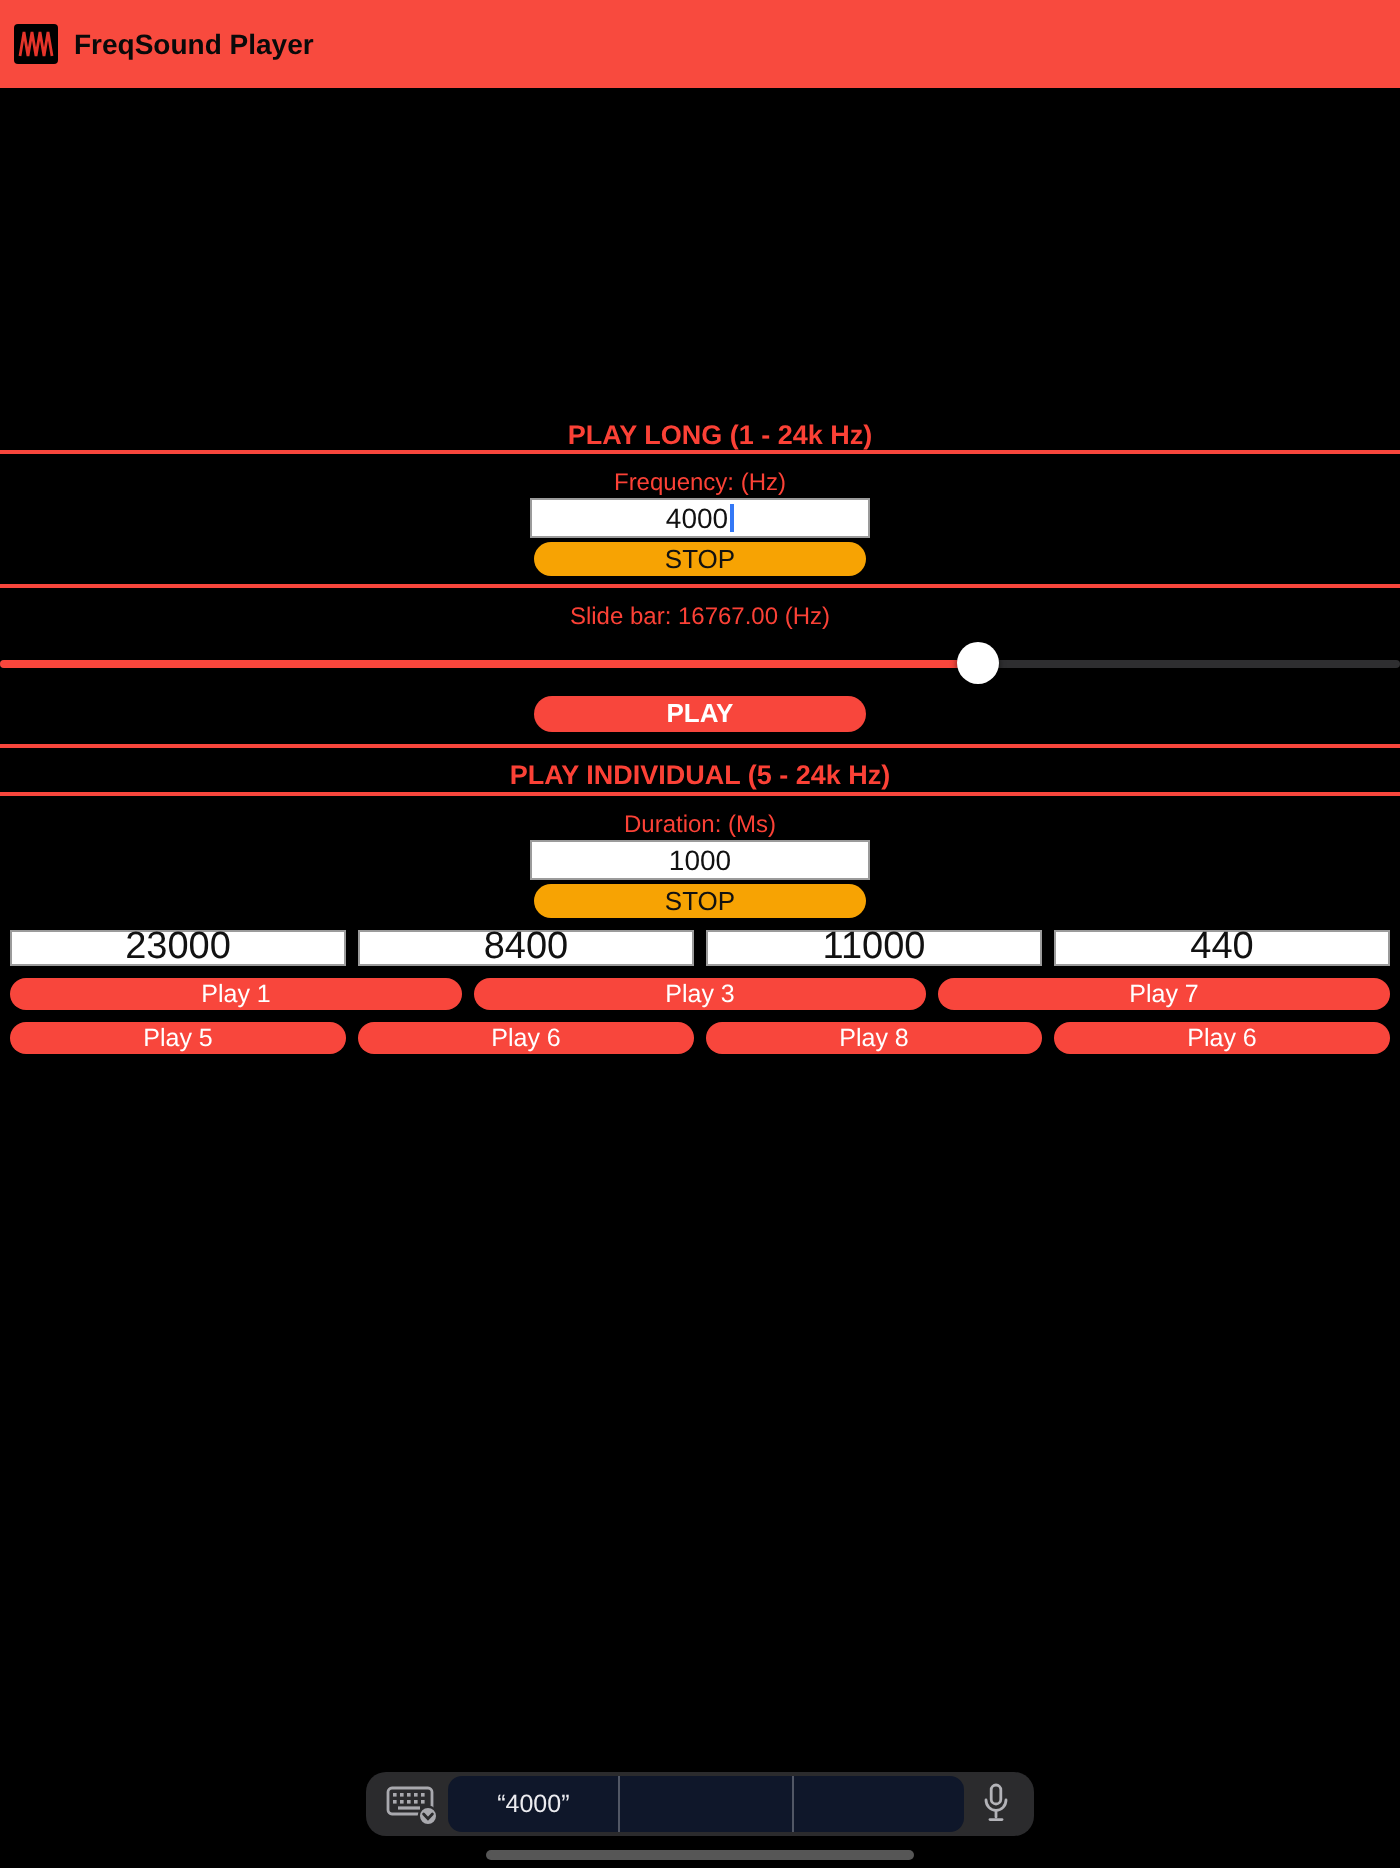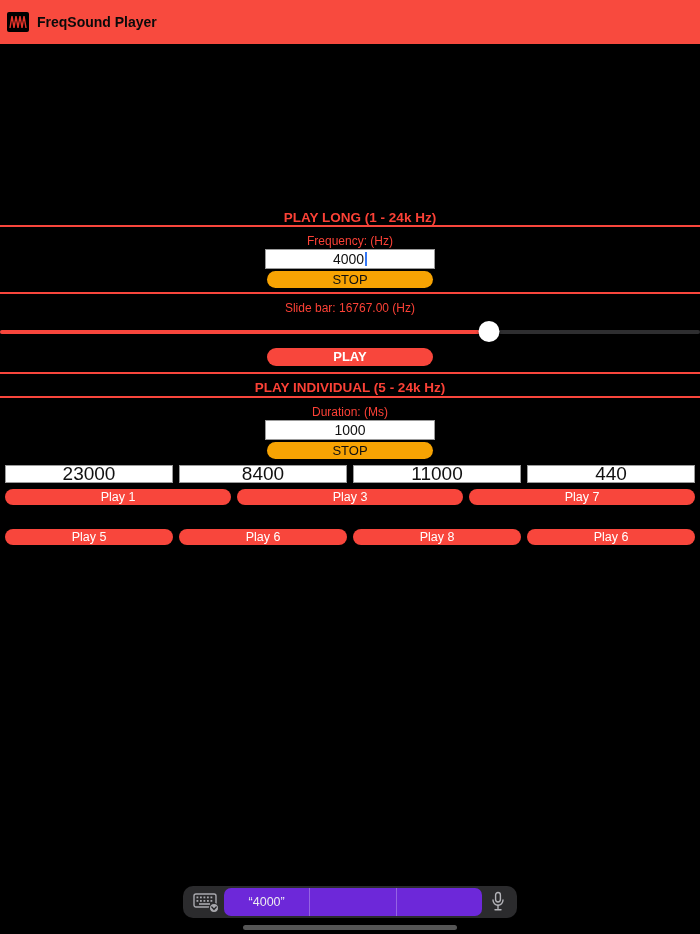--- a/index.html
+++ b/index.html
@@ -68,38 +68,38 @@
   }
   .hr.below-play { margin-top:6px; }
   .sec-title.second { margin-top:6px; }
   .hr.below-title2 { margin-top:1px; }
   
   .freq-row { display:flex; gap:6px; padding:0 5px; }
   .freq-row.r1 { margin-top:6px; }
   .freq-row.r2 { margin-top:7px; }
   .btn-row { display:flex; gap:6px; padding:0 5px; }
   .btn-row.r1 { margin-top:6px; }
-  .btn-row.r2 { margin-top:24px; }
+  .btn-row.r2 { margin-top:6px; }
   .grid-field {
     flex:1; height:18px; background:#fff; border:1px solid #9b9b9b;
     display:flex; align-items:center; justify-content:center; color:#111; font-size:19px;
   }
   .grid-btn {
     flex:1; height:16px; background:#f8463c; border:none; border-radius:8px;
     color:#fff; font-size:12.5px; line-height:16px; text-align:center; cursor:pointer;
     font-family:"Liberation Sans", sans-serif;
   }
   
   .kb-bar {
     position:absolute; left:183px; top:886px; width:334px; height:32px;
     background:#2b2b2d; border-radius:10px; display:flex; align-items:center; padding:0 10px;
   }
   .kb-icon { width:26px; height:22px; display:flex; align-items:center; justify-content:center; cursor:pointer; }
   .kb-field {
-    flex:1; height:28px; margin:0 7px 0 5px; background:#6d28d9; border-radius:7px;
+    flex:1; height:28px; margin:0 7px 0 5px; background:#0f172a; border-radius:7px;
     display:flex; align-items:stretch; overflow:hidden;
   }
   .kb-cell { flex:1; display:flex; align-items:center; justify-content:center; }
   .kb-cell + .kb-cell { border-left:1px solid rgba(255,255,255,.28); }
   .kb-suggestion { color:#ececf0; font-size:12.5px; }
   .mic-icon { width:18px; height:24px; display:flex; align-items:center; justify-content:center; cursor:pointer; }
   
   .home-indicator {
     position:absolute; left:50%; transform:translateX(-50%); bottom:4px;
     width:214px; height:5px; border-radius:3px; background:#565656; cursor:pointer;

